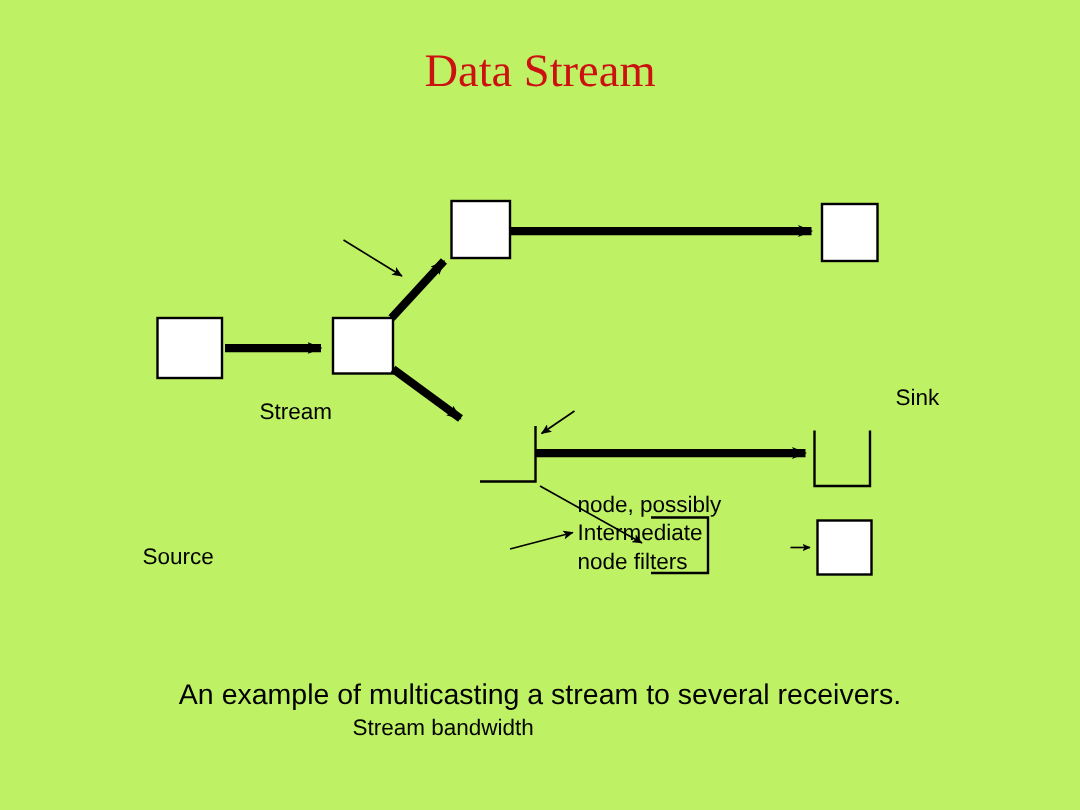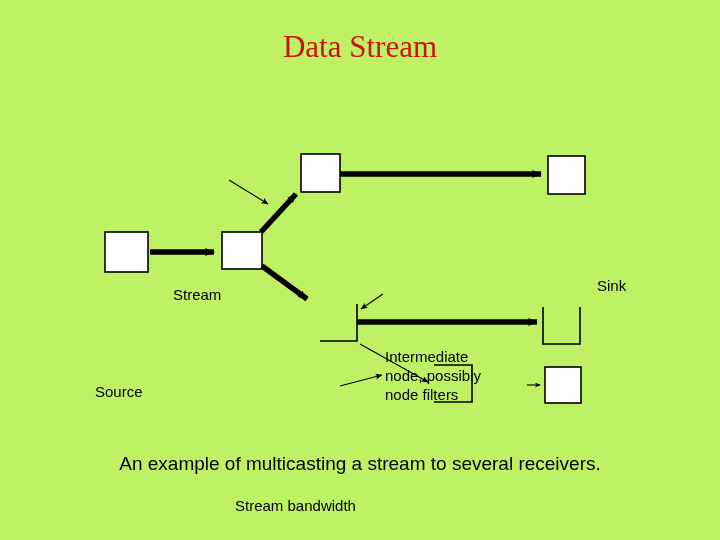--- a/index.html
+++ b/index.html
@@ -31,21 +31,21 @@
     color: #cc1111;
     font-family: "Liberation Serif", serif;
     font-size: 31px;
     font-weight: normal;
     letter-spacing: 0px;
     line-height: 34px;
   }
   #diagram-area {
     position: absolute;
     left: 0;
-    top: 114px;
+    top: 94px;
     width: 636px;
     height: 320px;
   }
   #diagram-svg {
     position: absolute;
     left: 0;
     top: 0;
   }
   .diagram-label {
     position: absolute;
@@ -134,22 +134,22 @@
 
     </svg>
 
     <div class="diagram-label" id="label-stream">Stream</div>
 
     <div class="diagram-label" id="label-source">Source</div>
 
     <div class="diagram-label" id="label-sink">Sink</div>
 
     <div class="diagram-label" id="label-intermediate">
+      <div>node, possibly</div>
       <div>Intermediate</div>
-      <div>node, possibly</div>
       <div>node filters</div>
     </div>
 
     <div class="diagram-label" id="label-lowerbw">Stream bandwidth</div>
 
   </div>
 
   <div id="slide-caption">An example of multicasting a stream to several receivers.</div>
 
 </div>

